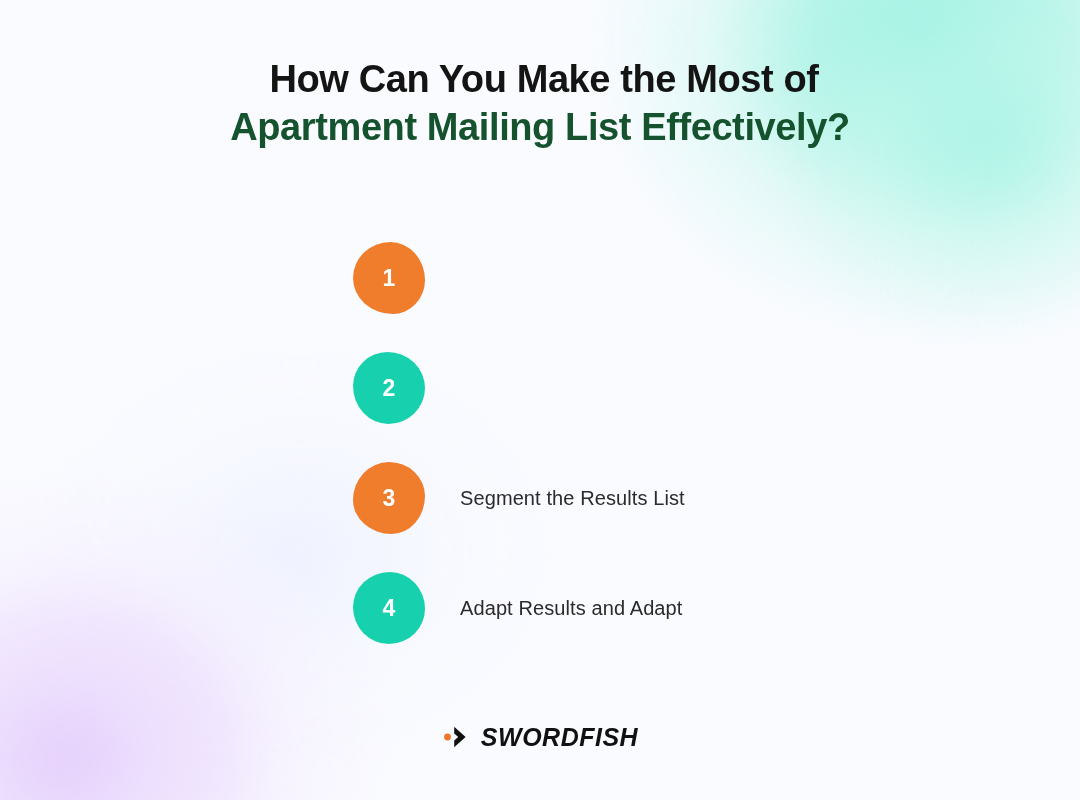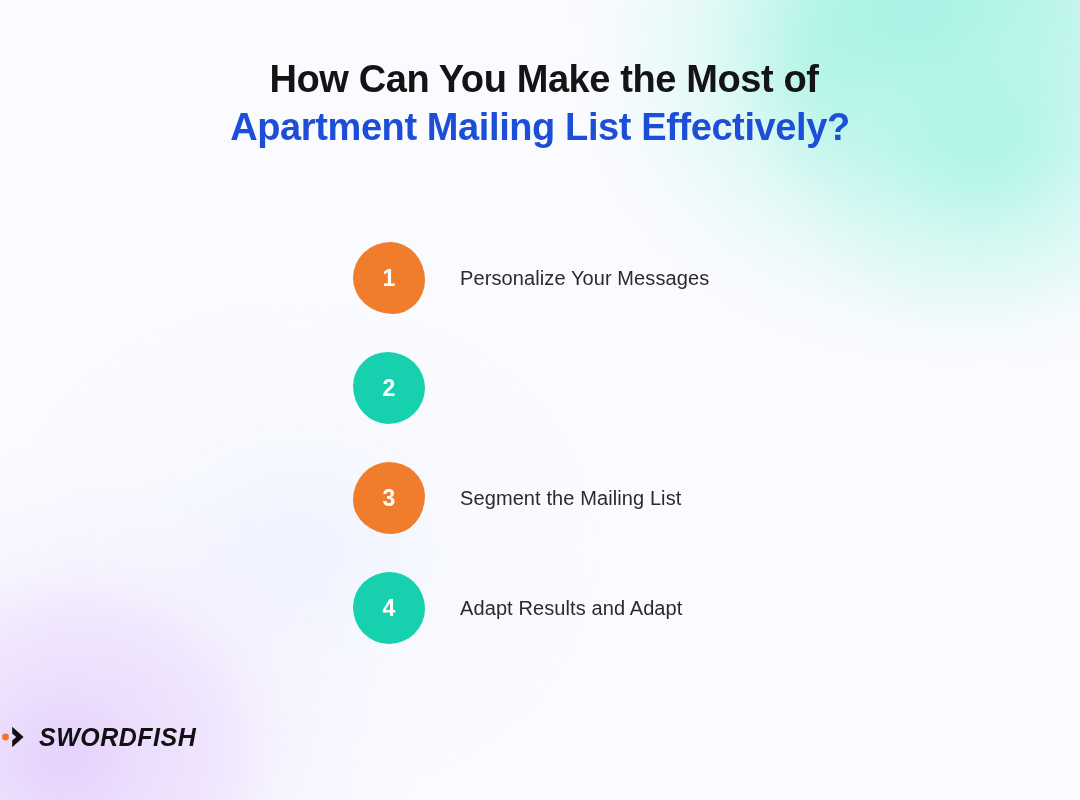--- a/index.html
+++ b/index.html
@@ -113,21 +113,21 @@
 
   .title-line {
     display: block;
     font-size: 38px;
     font-weight: 700;
     letter-spacing: -0.4px;
     line-height: 48px;
   }
 
   .title-line-1 { color: #141414; padding-left: 8px; }
-  .title-line-2 { color: #1d4ed8; }
+  .title-line-2 { color: #14532d; }
 
   
   .steps {
     position: absolute;
     top: 242px;
     left: 353px;
   }
 
   .step-row {
     display: flex;
@@ -170,20 +170,21 @@
   }
 
   
   .logo {
     position: absolute;
     left: 0;
     top: 722px;
     width: 1080px;
     display: flex;
     align-items: center;
+    justify-content: center;
     gap: 9px;
   }
 
   .logo-mark {
     width: 30px;
     height: 30px;
     flex: 0 0 30px;
     position: relative;
   }
 
@@ -210,30 +211,29 @@
 
   <div class="title-block">
     <span class="title-line title-line-1">How Can You Make the Most of</span>
     <span class="title-line title-line-2">Apartment Mailing List Effectively?</span>
   </div>
 
   <div class="steps">
 
     <div class="step-row">
       <div class="step-badge orange">1</div>
-      <div class="step-label">Personalize Your Messages</div>
     </div>
 
     <div class="step-row">
       <div class="step-badge teal">2</div>
     </div>
 
     <div class="step-row">
       <div class="step-badge orange">3</div>
-      <div class="step-label">Segment the Mailing List</div>
+      <div class="step-label">Segment the Results List</div>
     </div>
 
     <div class="step-row">
       <div class="step-badge teal">4</div>
       <div class="step-label">Adapt Results and Adapt</div>
     </div>
 
   </div>
 
   <div class="logo">

